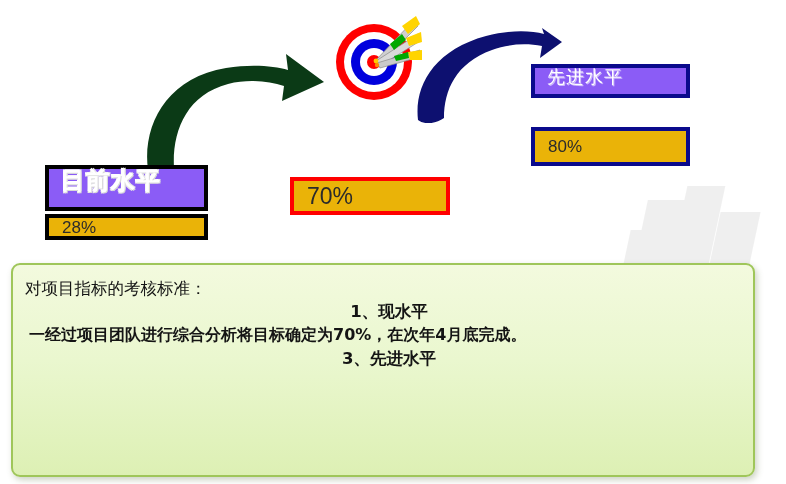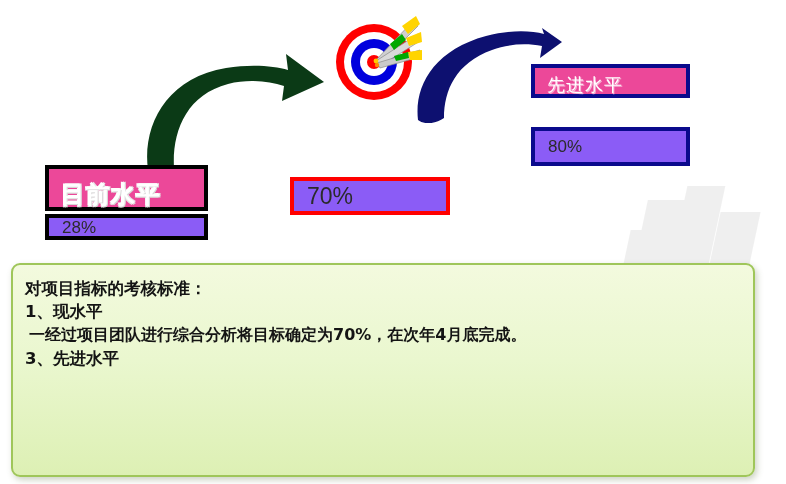--- a/index.html
+++ b/index.html
@@ -29,37 +29,37 @@
   .wm-sh {
     position: absolute;
     background: #555;
     transform: skewX(-12deg);
   }
 
   
   .lvl-label {
     position: absolute;
     box-sizing: border-box;
-    background: #ec4899;
+    background: #8b5cf6;
     display: flex;
-    align-items: flex-end;
+    align-items: flex-start;
     color: #ffffff;
     letter-spacing: 1px;
   }
   .lvl-label span {
     display: block;
     padding-left: 12px;
     line-height: 1;
   }
 
   
   .lvl-value {
     position: absolute;
     box-sizing: border-box;
-    background: #8b5cf6;
+    background: #eab308;
     display: flex;
     align-items: center;
     color: #2b2b2b;
   }
   .lvl-value span {
     display: block;
     padding-left: 13px;
     line-height: 1;
   }
 
@@ -134,25 +134,26 @@
     padding: 12px 0 0 12px;
     font-family: "DejaVu Sans", "Liberation Sans", sans-serif;
     color: #141414;
   }
   .note-line {
     line-height: 1.42;
     white-space: nowrap;
   }
   .note-title {
     font-size: 16.5px;
-    font-weight: bold;
+    font-weight: normal;
   }
   .note-head {
     font-size: 16.5px;
     font-weight: bold;
+    text-align: center;
   }
   .note-sub {
     font-size: 16px;
     font-weight: bold;
     padding-left: 4px;
   }
 </style>
 </head>
 <body>
 

